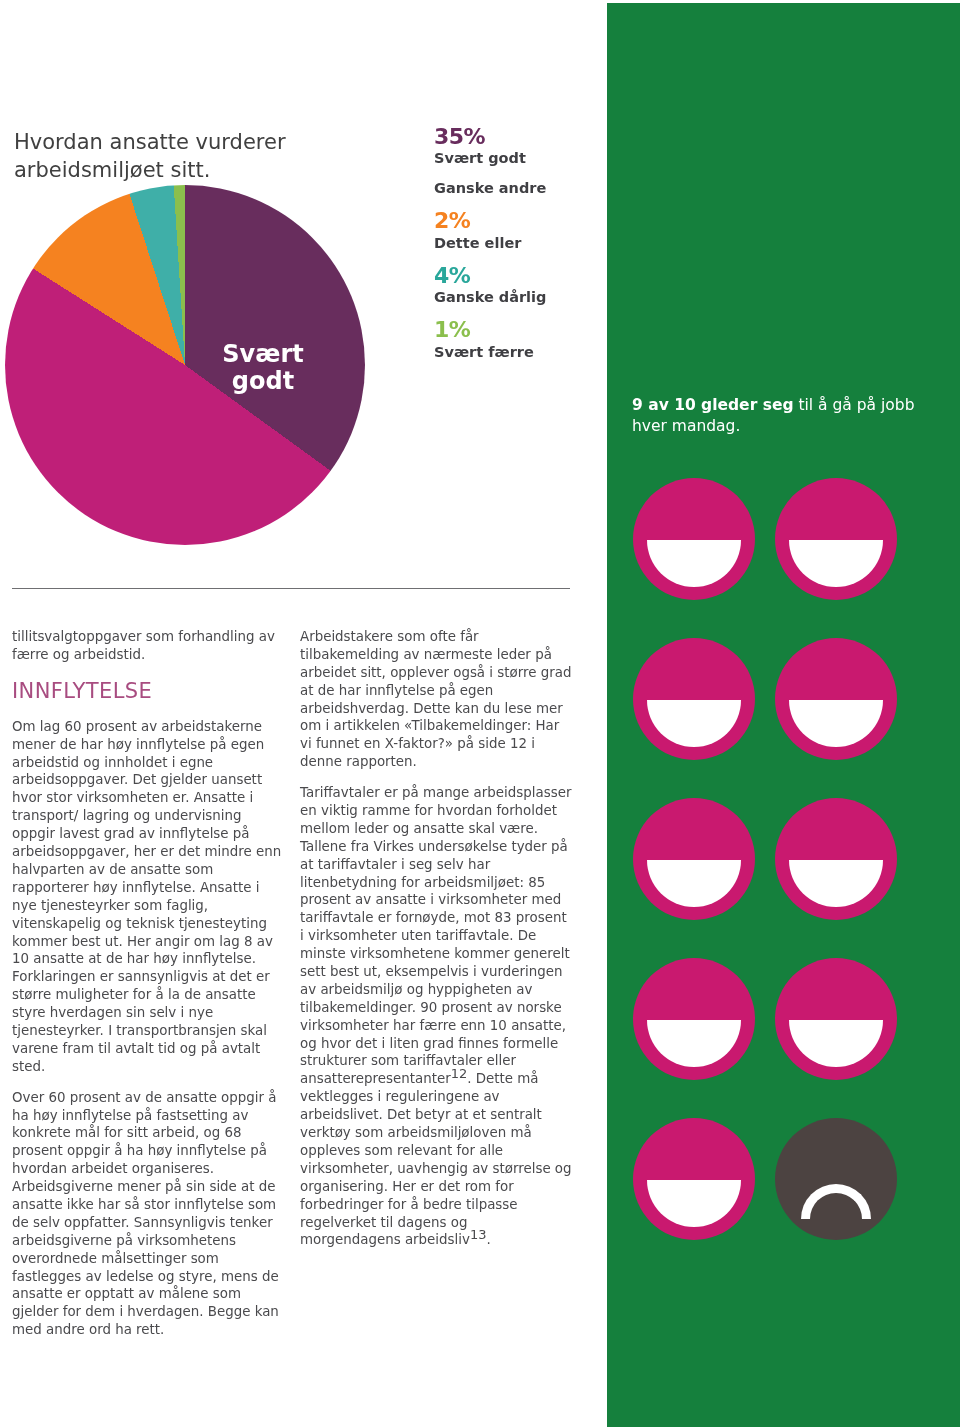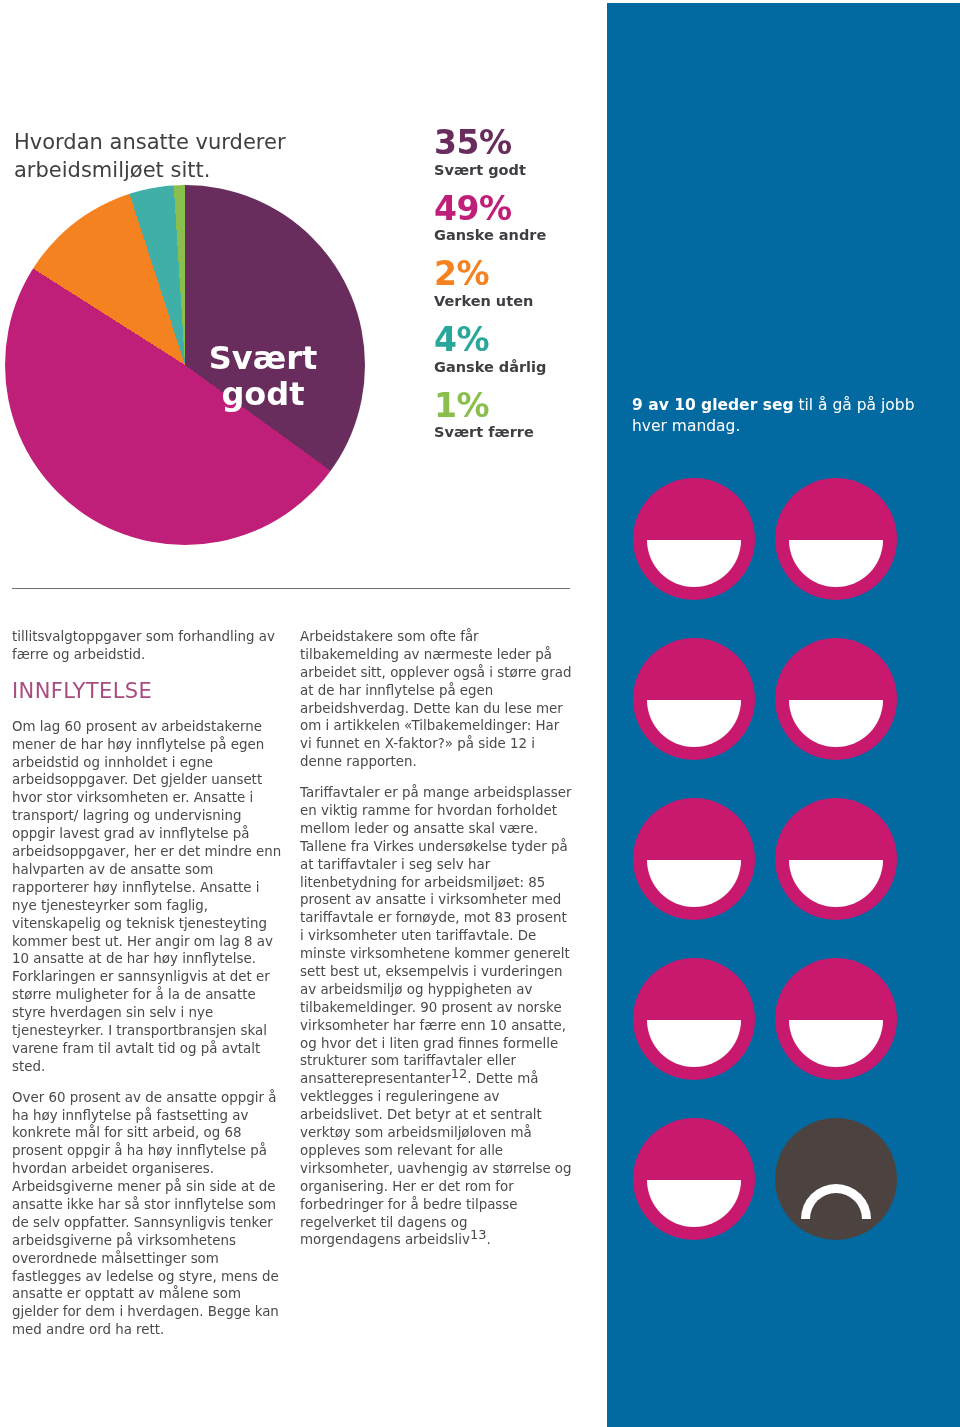--- a/index.html
+++ b/index.html
@@ -57,31 +57,31 @@
 
   
   #pie-wrap{
     position:absolute; left:5px; top:185px; width:360px; height:360px;
   }
   #pie{
     position:absolute; inset:0; border-radius:50%;
   }
   .slice-label{
     position:absolute; color:#ffffff; font-weight:700;
-    font-size:32px; line-height:1.12; text-align:center;
+    font-size:24px; line-height:1.12; text-align:center;
   }
   #label-svaert{ left:196px; top:156px; width:124px; }
   #label-ganske{ left:22px; top:374px; width:180px; }
 
   
   #legend{
     position:absolute; left:434px; top:126px; width:165px;
   }
   .legend-item{ margin-bottom:14px; }
-  .legend-pct{ font-size:33px; font-weight:700; line-height:1.02; letter-spacing:-0.5px;}
+  .legend-pct{ font-size:22px; font-weight:700; line-height:1.02; letter-spacing:-0.5px;}
   .legend-lbl{ font-size:14.5px; font-weight:700; color:#3f3f43; margin-top:2px;}
 
   
   #divider{
     position:absolute; left:12px; top:588px; width:558px; height:1px;
     background:#6f6f72;
   }
 
   
   .col{
@@ -116,26 +116,25 @@
 </div>
 
 <div id="page-title">Hvordan ansatte vurderer arbeidsmiljøet sitt.</div>
 
 <div id="legend">
   <div class="legend-item">
     <div class="legend-pct" style="color: rgb(104, 45, 93);">35%</div>
     <div class="legend-lbl">Svært godt</div>
   </div>
   <div class="legend-item">
-    <div class="legend-pct" style="color: rgb(191, 31, 120);">49%</div>
     <div class="legend-lbl">Ganske andre</div>
   </div>
   <div class="legend-item">
     <div class="legend-pct" style="color: rgb(245, 130, 32);">2%</div>
-    <div class="legend-lbl">Verken uten</div>
+    <div class="legend-lbl">Dette eller</div>
   </div>
   <div class="legend-item">
     <div class="legend-pct" style="color: rgb(42, 167, 155);">4%</div>
     <div class="legend-lbl">Ganske dårlig</div>
   </div>
   <div class="legend-item">
     <div class="legend-pct" style="color: rgb(139, 191, 77);">1%</div>
     <div class="legend-lbl">Svært færre</div>
   </div>
 </div>
@@ -147,21 +146,21 @@
   <p class="section-head">INNFLYTELSE</p>
   <p class="tight">Om lag 60 prosent av arbeidstakerne mener de har høy innflytelse på egen arbeidstid og innholdet i egne arbeidsoppgaver. Det gjelder uansett hvor stor virksomheten er. Ansatte i transport/ lagring og undervisning oppgir lavest grad av innflytelse på arbeidsoppgaver, her er det mindre enn halvparten av de ansatte som rapporterer høy innflytelse. Ansatte i nye tjenesteyrker som faglig, vitenskapelig og teknisk tjenesteyting kommer best ut. Her angir om lag 8 av 10 ansatte at de har høy innflytelse. Forklaringen er sannsynligvis at det er større muligheter for å la de ansatte styre hverdagen sin selv i nye tjenesteyrker. I transportbransjen skal varene fram til avtalt tid og på avtalt sted.</p>
   <p>Over 60 prosent av de ansatte oppgir å ha høy innflytelse på fastsetting av konkrete mål for sitt arbeid, og 68 prosent oppgir å ha høy innflytelse på hvordan arbeidet organiseres. Arbeidsgiverne mener på sin side at de ansatte ikke har så stor innflytelse som de selv oppfatter. Sannsynligvis tenker arbeidsgiverne på virksomhetens overordnede målsettinger som fastlegges av ledelse og styre, mens de ansatte er opptatt av målene som gjelder for dem i hverdagen. Begge kan med andre ord ha rett.</p>
 </div>
 
 <div class="col" id="col-right">
   <p>Arbeidstakere som ofte får tilbakemelding av nærmeste leder på arbeidet sitt, opplever også i større grad at de har innflytelse på egen arbeidshverdag. Dette kan du lese mer om i artikkelen «Tilbakemeldinger: Har vi funnet en X-faktor?» på side 12 i denne rapporten.</p>
   <p><span>Tariffavtaler er på mange arbeidsplasser en viktig ramme for hvordan forholdet mellom leder og ansatte skal være. Tallene fra Virkes undersøkelse tyder på at tariffavtaler i seg selv har litenbetydning for arbeidsmiljøet: 85 prosent av ansatte i virksomheter med tariffavtale er fornøyde, mot 83 prosent i virksomheter uten tariffavtale. De minste virksomhetene kommer generelt sett best ut, eksempelvis i vurderingen av arbeidsmiljø og hyppigheten av tilbakemeldinger. 90 prosent av norske virksomheter har færre enn 10 ansatte, og hvor det i liten grad finnes formelle strukturer som tariffavtaler eller ansatterepresentanter</span><sup>12</sup><span>. Dette må vektlegges i reguleringene av arbeidslivet. Det betyr at et sentralt verktøy som arbeidsmiljøloven må oppleves som relevant for alle virksomheter, uavhengig av størrelse og organisering. Her er det rom for forbedringer for å bedre tilpasse regelverket til dagens og morgendagens arbeidsliv</span><sup>13</sup><span>.</span></p>
 </div>
 
-<div id="teal-panel" style="background: #0369a1;">
+<div id="teal-panel" style="background: #15803d;">
   <div id="teal-callout"><b>9 av 10 gleder seg</b><span> til å gå på jobb hver mandag.</span></div>
 
   <div id="faces">
     <div class="face-row">
       <div class="face" style="background: rgb(201, 25, 111);">
           <div class="mouth-smile"></div>
         </div>
       <div class="face" style="background: rgb(201, 25, 111);">
           <div class="mouth-smile"></div>
         </div>

